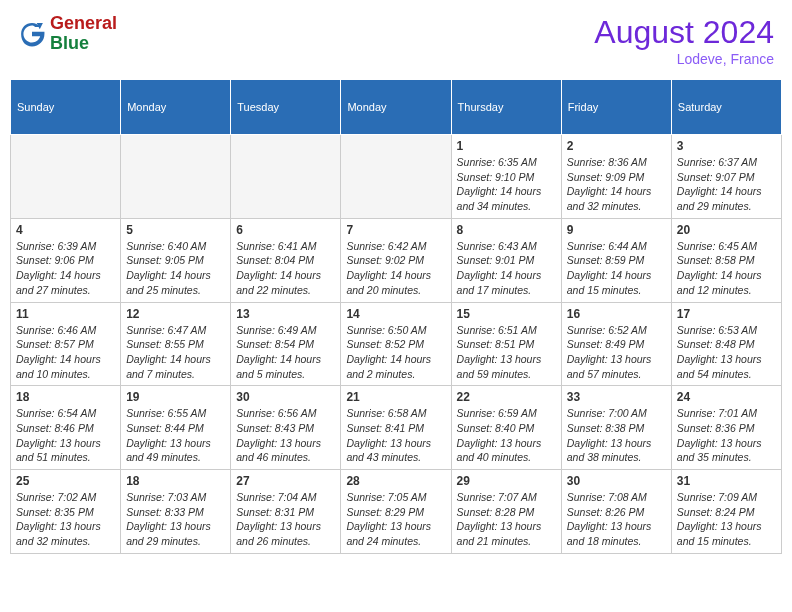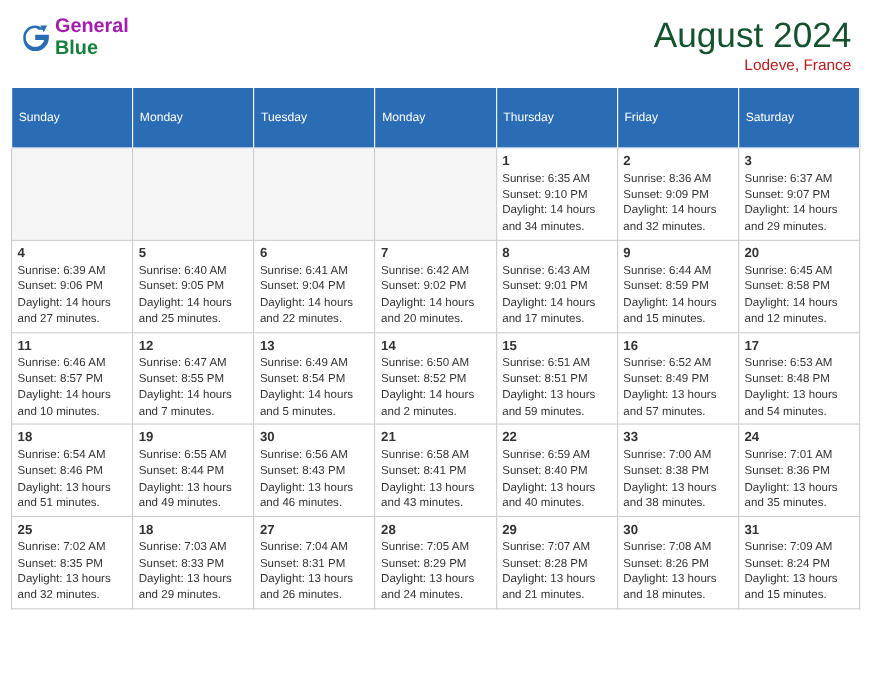--- a/index.html
+++ b/index.html
@@ -20,37 +20,37 @@
     .logo {
       display: flex;
       align-items: center;
       gap: 4px;
     }
     .logo-text {
       font-size: 18px;
       font-weight: bold;
       line-height: 1.1;
     }
-    .logo-general { color: #a21caf; }
+    .logo-general { color: #b91c1c; }
     .logo-blue { color: #15803d; }
     .logo-icon {
       width: 28px;
       height: 28px;
     }
     .title-block {
       text-align: right;
     }
     .month-title {
       font-size: 32px;
       font-weight: normal;
-      color: #14532d;
+      color: #6d28d9;
     }
     .location {
       font-size: 14px;
-      color: #b91c1c;
+      color: #8b5cf6;
     }
     .calendar {
       width: 100%;
       border-collapse: collapse;
       font-size: 11px;
     }
     .calendar th {
       background: #2a6db5;
       color: #fff;
       text-align: left;
@@ -72,20 +72,21 @@
     .day-num {
       font-size: 12px;
       font-weight: bold;
       color: #333;
       margin-bottom: 2px;
     }
     .day-info {
       color: #333;
       font-size: 10.5px;
       line-height: 1.4;
+      font-style: italic;
     }
   </style>
 </head>
 <body>
 
 <div class="header">
   <div class="logo">
     <svg class="logo-icon" viewBox="0 0 36 36">
       <path d="M4 18 C4 10 10 4 18 4 C22 4 26 6 28 9 L22 9 C20.5 7.5 19 7 18 7 C12 7 7 12 7 18 C7 24 12 29 18 29 C23 29 27 26 28.5 21 L18 21 L18 15 L34 15 L34 18 C34 27 27 34 18 34 C10 34 4 28 4 18 Z" fill="#2a6db5"></path>
       <path d="M24 4 L32 4 L28 12 Z" fill="#2a6db5"></path>
@@ -154,21 +155,21 @@
         <td>
           <div class="day-num">5</div>
           <div class="day-info">Sunrise: 6:40 AM
 Sunset: 9:05 PM
 Daylight: 14 hours
 and 25 minutes.</div>
         </td>
         <td>
           <div class="day-num">6</div>
           <div class="day-info">Sunrise: 6:41 AM
-Sunset: 9:04 PM
+Sunset: 8:04 PM
 Daylight: 14 hours
 and 22 minutes.</div>
         </td>
         <td>
           <div class="day-num">7</div>
           <div class="day-info">Sunrise: 6:42 AM
 Sunset: 9:02 PM
 Daylight: 14 hours
 and 20 minutes.</div>
         </td>

